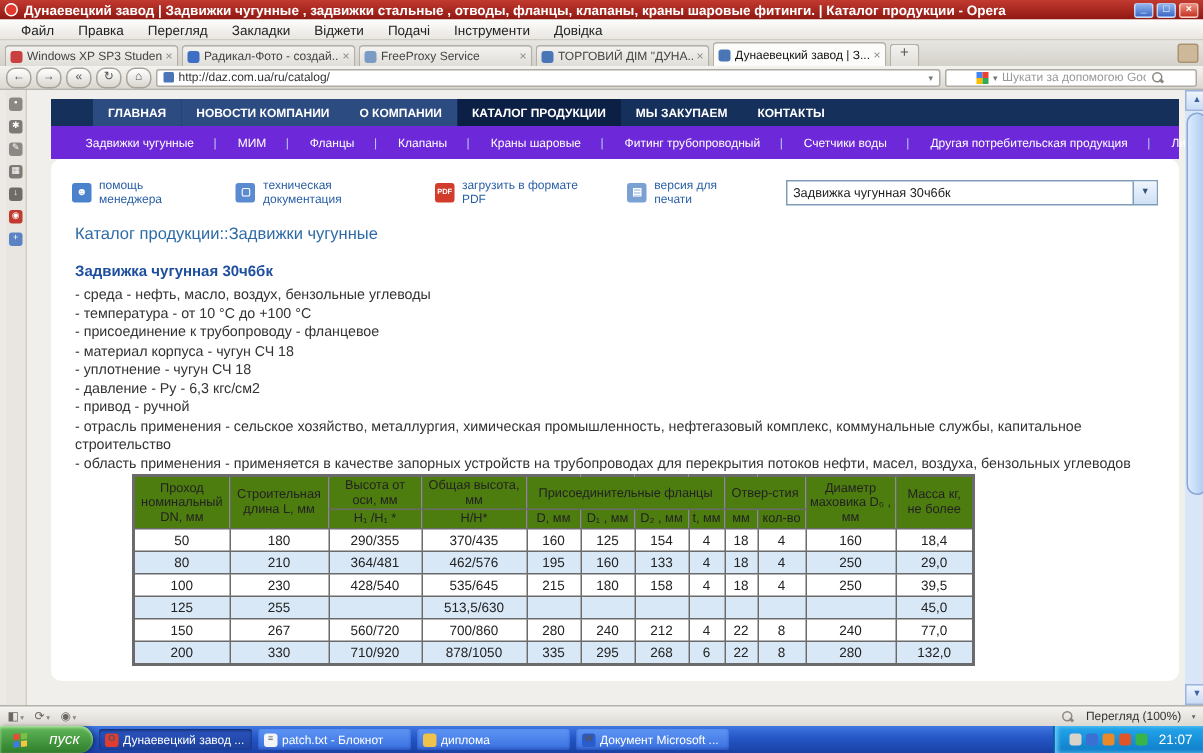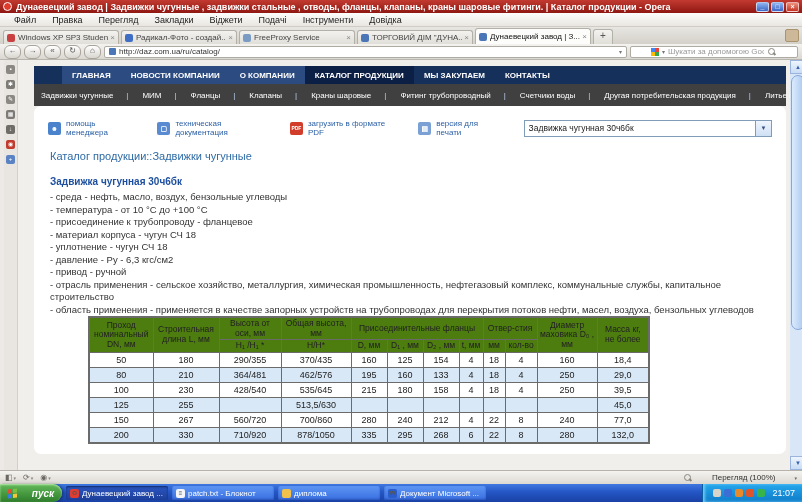--- a/index.html
+++ b/index.html
@@ -71,22 +71,22 @@
   .sc-thumb{position:absolute;left:1px;top:15px;width:14px;height:255px;border:1px solid #88a6d8;
     border-radius:7px;background:linear-gradient(90deg,#dcebfc,#a9c8f0);box-sizing:border-box}
   
   .site{position:absolute;left:30px;top:6px;width:752px}
   .sitenav{height:18px;background:#16305c;display:flex;align-items:stretch;
     font-size:8px;font-weight:bold;color:#fff}
   .sitenav a{display:flex;align-items:center;padding:0 10px;text-decoration:none;color:#fff}
   .sitenav a.grp{background:#2c4b80}
   .sitenav a.grp1{margin-left:28px}
   .sitenav a.active{background:#0c1f44}
-  .subnav{height:22px;background:#404040;display:flex;align-items:center;font-size:8px;color:#fff;
-    white-space:nowrap}
+  .subnav{height:22px;background:#6d28d9;display:flex;align-items:center;font-size:8px;color:#fff;
+    padding-left:16px;white-space:nowrap}
   .subnav a{color:#fff;text-decoration:none;padding:0 7px}
   .subnav a::after{content:"|";margin-left:13px;color:#bcd0ef}
   .subnav a:last-child::after{content:""}
   .content-box{background:#fff;border-radius:7px;min-height:332px;padding:8px 14px 10px;box-sizing:border-box}
   .toolrow{display:flex;align-items:center;height:28px}
   .tool{display:flex;align-items:center;font-size:8px;color:#2a5fa5;margin-right:30px;text-decoration:none}
   .tico{width:13px;height:13px;border-radius:2px;margin-right:5px;flex:none;
     color:#fff;font-size:7px;line-height:13px;text-align:center;font-weight:bold}
   .tico-person{background:#4a82cc}.tico-monitor{background:#5a8ad0}
   .tico-pdf{background:#d23c2a;font-size:5px}.tico-printer{background:#7aa0d4}
@@ -104,27 +104,27 @@
   .spec-table th,.spec-table td{border:1px solid #6b6b6b;text-align:center;padding:1px 2px;overflow:hidden}
   .spec-table thead th{background:#4d7c0f;font-weight:normal;font-size:8.5px;line-height:9.5px}
   .spec-table tbody td{height:12px;background:#fff}
   .spec-table tbody tr.alt td{background:#d9e8f7}
   
   .statusbar{position:absolute;top:470px;left:0;right:0;height:14px;display:flex;align-items:center;
     background:linear-gradient(#f5f3f0,#dcd9d3);border-top:1px solid #b5b2ab;font-size:8px;color:#555;
     padding:0 5px;box-sizing:border-box;gap:7px}
   .sico{font-size:8px;color:#6b6862}
   .sico::after{content:"▾";font-size:5px;color:#8a877f;margin-left:1px}
-  .sb-right{margin-left:auto;display:flex;align-items:center;gap:19px;color:#333}
+  .sb-right{margin-left:auto;display:flex;align-items:center;gap:7px;color:#333}
   .sb-right::after{content:"▾";font-size:5px;color:#666}
   
   .taskbar{position:absolute;top:484px;left:0;right:0;height:18px;display:flex;align-items:center;
     background:linear-gradient(#3f77e0,#2456c5 45%,#1941a5)}
   .start{height:18px;width:62px;flex:none;display:flex;align-items:center;justify-content:center;gap:15px;
-    background:linear-gradient(#63b95a,#2e7d2b);border-radius:0 9px 9px 0;color:#fff;font-weight:bold;
+    background:linear-gradient(#63b95a,#2e7d2b);border-radius:0 9px 9px 0;color:#fff;font-weight:normal;
     font-style:italic;font-size:10px;box-shadow:inset 0 1px 2px #b5e8a8,2px 0 3px rgba(0,0,0,.3)}
   .flag{width:9px;height:9px;display:grid;grid-template-columns:4px 4px;grid-template-rows:4px 4px;gap:1px;transform:skewY(-6deg)}
   .flag i{display:block}
   .flag i:nth-child(1){background:#e84b35}.flag i:nth-child(2){background:#7cc043}
   .flag i:nth-child(3){background:#3b7ce8}.flag i:nth-child(4){background:#f4c63f}
   .task{width:102px;height:14px;margin-left:4px;display:flex;align-items:center;border-radius:2px;
     background:linear-gradient(#5d95f4,#3a6fe0);font-size:8px;color:#fff;padding:0 4px;box-sizing:border-box;
     box-shadow:inset 0 -1px 2px #2a54b8;white-space:nowrap;overflow:hidden}
   .task.active{background:linear-gradient(#2a55c0,#1d3f9a);box-shadow:inset 0 1px 2px #122a66}
   .ticon{width:9px;height:9px;border-radius:2px;margin-right:3px;flex:none;

